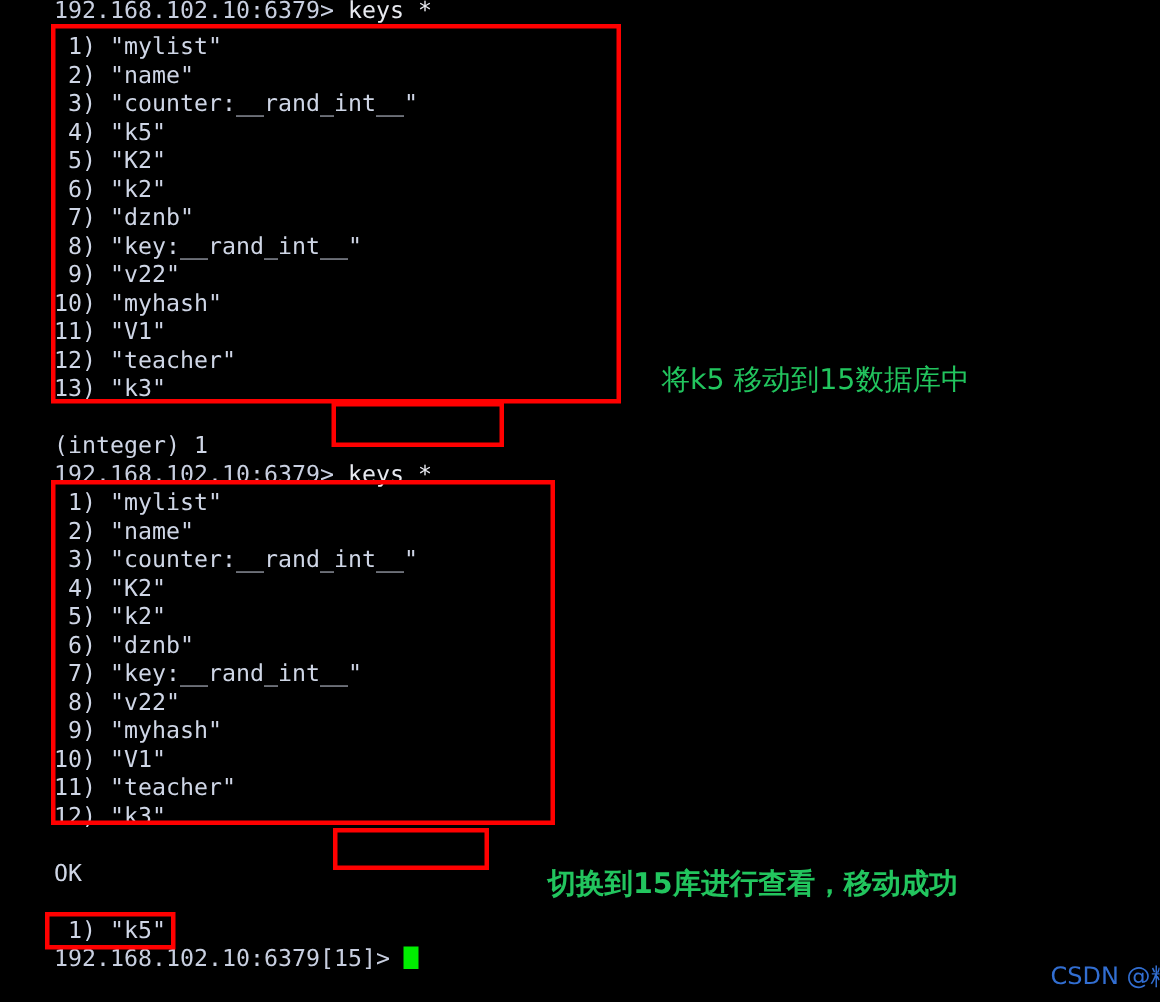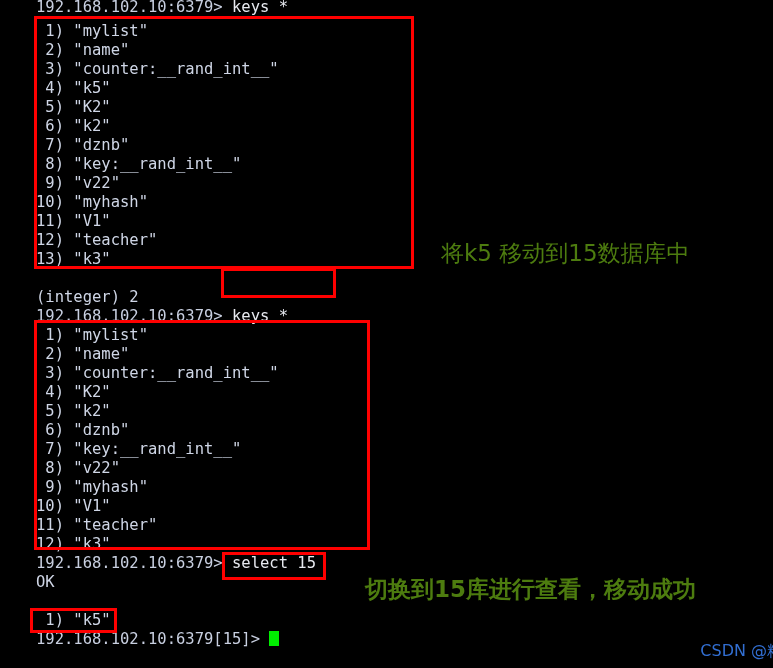--- a/index.html
+++ b/index.html
@@ -51,23 +51,23 @@
   .redbox {
     position: absolute;
     border: 3px solid #ff0000;
     box-sizing: border-box;
     pointer-events: none;
     background: transparent;
   }
 
   .annot {
     position: absolute;
-    color: #4d7c0f;
+    color: #22c55e;
     font-family: "DejaVu Sans", "Liberation Sans", sans-serif;
-    font-size: 23px;
+    font-size: 19px;
     line-height: 20px;
     white-space: pre;
     font-weight: 400;
   }
 
   .watermark {
     position: absolute;
     right: 6px;
     bottom: 6px;
     color: #3b82f6;
@@ -92,38 +92,37 @@
   <div class="line" style="top:117px"> 6) "k2"</div>
   <div class="line" style="top:136px"> 7) "dznb"</div>
   <div class="line" style="top:155px"> 8) "key:__rand_int__"</div>
   <div class="line" style="top:174px"> 9) "v22"</div>
   <div class="line" style="top:193px">10) "myhash"</div>
   <div class="line" style="top:212px">11) "V1"</div>
   <div class="line" style="top:231px">12) "teacher"</div>
   <div class="line" style="top:250px">13) "k3"</div>
 
 
-  <div class="line" style="top:288px">(integer) 2</div>
+  <div class="line" style="top:288px">(integer) 1</div>
 
   <div class="line" style="top:307px"><span class="prompt">192.168.102.10:6379&gt;</span><span class="cmd"> keys *</span></div>
 
   <div class="line" style="top:326px"> 1) "mylist"</div>
   <div class="line" style="top:345px"> 2) "name"</div>
   <div class="line" style="top:364px"> 3) "counter:__rand_int__"</div>
   <div class="line" style="top:383px"> 4) "K2"</div>
   <div class="line" style="top:402px"> 5) "k2"</div>
   <div class="line" style="top:421px"> 6) "dznb"</div>
   <div class="line" style="top:440px"> 7) "key:__rand_int__"</div>
   <div class="line" style="top:459px"> 8) "v22"</div>
   <div class="line" style="top:478px"> 9) "myhash"</div>
   <div class="line" style="top:497px">10) "V1"</div>
   <div class="line" style="top:516px">11) "teacher"</div>
   <div class="line" style="top:535px">12) "k3"</div>
 
-  <div class="line" style="top:554px"><span class="prompt">192.168.102.10:6379&gt;</span><span class="cmd"> select 15</span></div>
 
   <div class="line" style="top:573px">OK</div>
 
 
   <div class="line" style="top:611px"> 1) "k5"</div>
 
   <div class="line" style="top:630px"><span class="prompt">192.168.102.10:6379[15]&gt;</span><span class="cmd"> </span><span class="cursor"></span></div>
 
   <div class="redbox" style="left:2px;  top:16px;  width:380px; height:253px;"></div>
   <div class="redbox" style="left:189px;top:268px; width:115px; height:30px;"></div>

